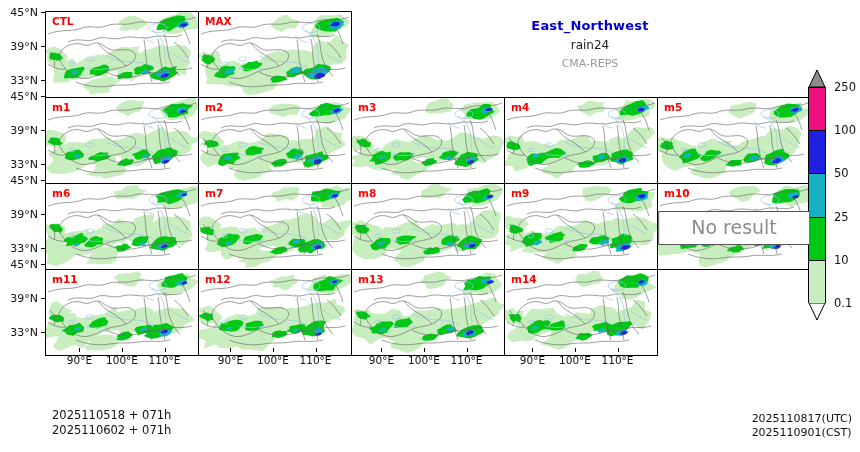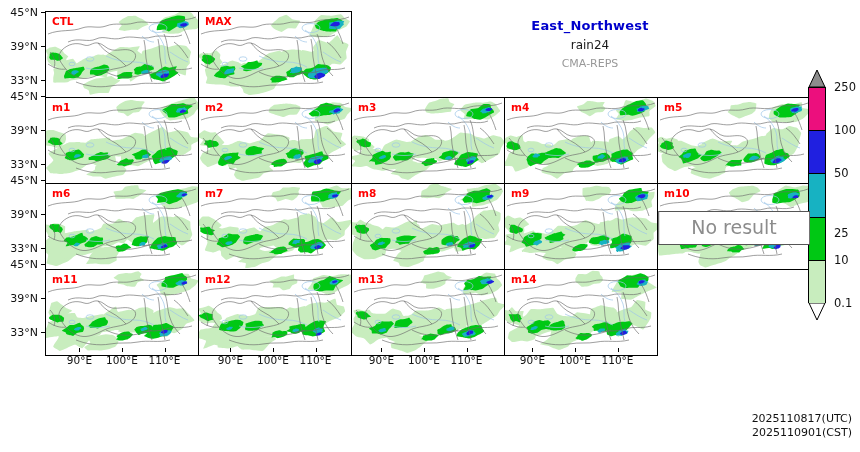--- a/index.html
+++ b/index.html
@@ -47,21 +47,21 @@
   .ylab{position:absolute;right:0;font-size:11px;color:#111;
         text-align:right;transform:translateY(-50%);white-space:nowrap;}
   .ytickmark{position:absolute;width:5px;height:1px;background:#000;}
   .xlab{position:absolute;font-size:10.5px;color:#111;
         transform:translateX(-50%);white-space:nowrap;}
   .xtickmark{position:absolute;width:1px;height:4px;background:#000;}
 
   
   .foot-left{position:absolute;left:52px;top:408px;font-size:11.5px;color:#111;line-height:15px;}
   .foot-right{position:absolute;right:8px;top:412px;font-size:11px;color:#111;
-              line-height:14px;text-align:right;}
+              line-height:14px;text-align:left;}
 
   
   .cbar{position:absolute;left:806px;top:70px;width:22px;height:250px;}
   .cbar .cap-top,.cbar .cap-bot{position:absolute;left:0;width:22px;height:17px;}
   .cbar .band-stack{position:absolute;left:2px;top:17px;width:18px;height:216px;
                     border:1px solid #000;box-sizing:border-box;}
   .cbar .band{width:100%;border-bottom:1px solid #000;box-sizing:border-box;}
   .cbar .band:last-child{border-bottom:none;}
   .cb-label{position:absolute;left:28px;font-size:11.5px;color:#111;
             transform:translateY(-50%);white-space:nowrap;}
@@ -1084,20 +1084,24 @@
       <div class="xlab" style="left: 466.56px; top: 354px;">110°E</div>
       <div class="xtickmark" style="left: 466.56px; top: 348px;"></div>
       <div class="xlab" style="left: 532.44px; top: 354px;">90°E</div>
       <div class="xtickmark" style="left: 532.44px; top: 348px;"></div>
       <div class="xlab" style="left: 575px; top: 354px;">100°E</div>
       <div class="xtickmark" style="left: 575px; top: 348px;"></div>
       <div class="xlab" style="left: 617.56px; top: 354px;">110°E</div>
       <div class="xtickmark" style="left: 617.56px; top: 348px;"></div>
     </div>
 
+  <div class="foot-left">
+    <div>2025110518 + 071h</div>
+    <div>2025110602 + 071h</div>
+  </div>
   <div class="foot-right">
     <div>2025110817(UTC)</div>
     <div>2025110901(CST)</div>
   </div>
 
   <div class="cbar" id="cbar">
       <div class="cap-top"><svg width="22" height="17" viewBox="0 0 22 17">
           <polygon points="11,0 19,17 3,17" fill="#8c8c8c" stroke="#000" stroke-width="1"></polygon>
         </svg></div>
       <div class="band-stack">
@@ -1106,18 +1110,18 @@
         <div class="band" style="background: rgb(23, 178, 194); height: 43.2px;"></div>
         <div class="band" style="background: rgb(0, 200, 20); height: 43.2px;"></div>
         <div class="band" style="background: rgb(200, 237, 190); height: 43.2px;"></div>
       </div>
       <div class="cap-bot" style="top: 233px;"><svg width="22" height="17" viewBox="0 0 22 17">
           <polygon points="3,0 19,0 11,17" fill="#ffffff" stroke="#000" stroke-width="1"></polygon>
         </svg></div>
       <div class="cb-label" style="top: 17px; text-align: right;">250</div>
       <div class="cb-label" style="top: 60.2px;">100</div>
       <div class="cb-label" style="top: 103.4px;">50</div>
-      <div class="cb-label" style="top: 163px;">25</div>
+      <div class="cb-label" style="top: 147px;">25</div>
       <div class="cb-label" style="top: 189.8px;">10</div>
       <div class="cb-label" style="top: 233px;">0.1</div>
     </div>
 
 </div>
 
 </body></html>

